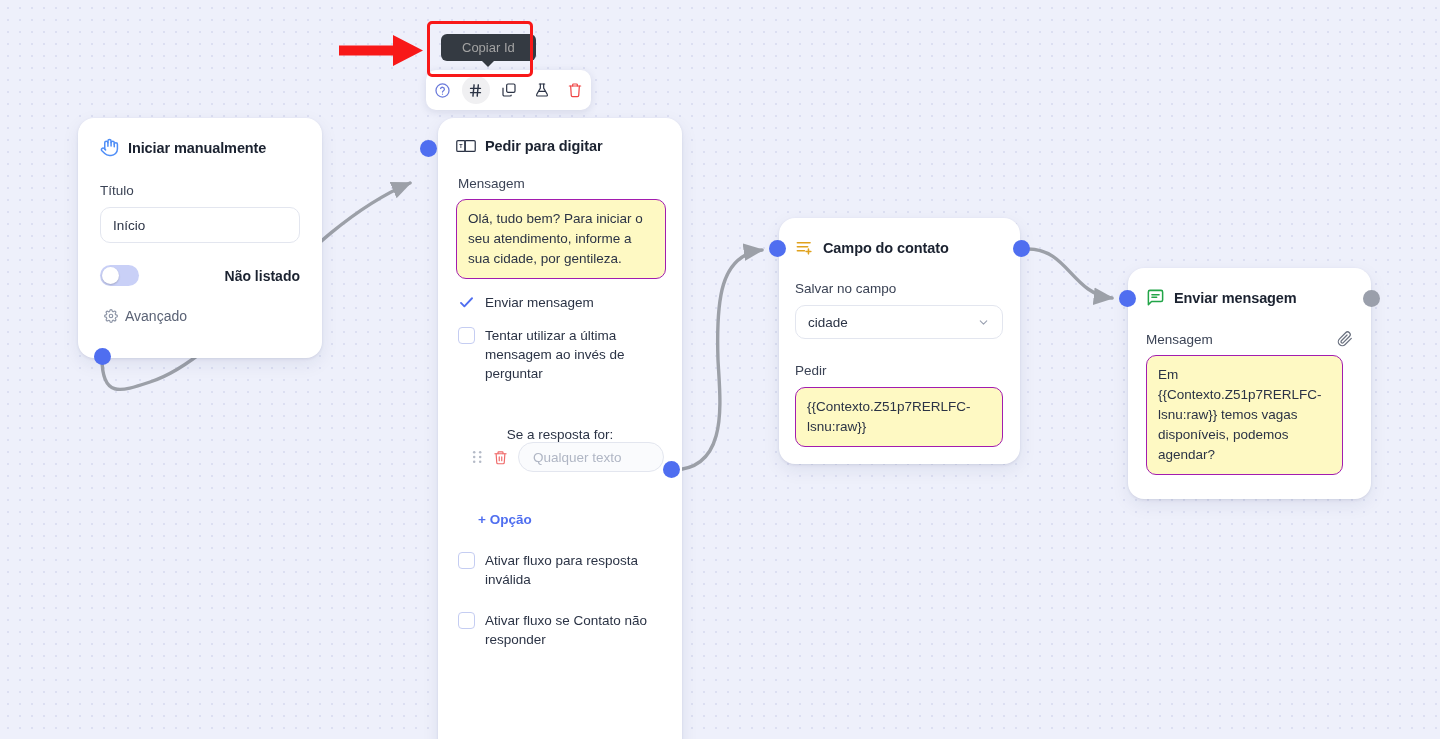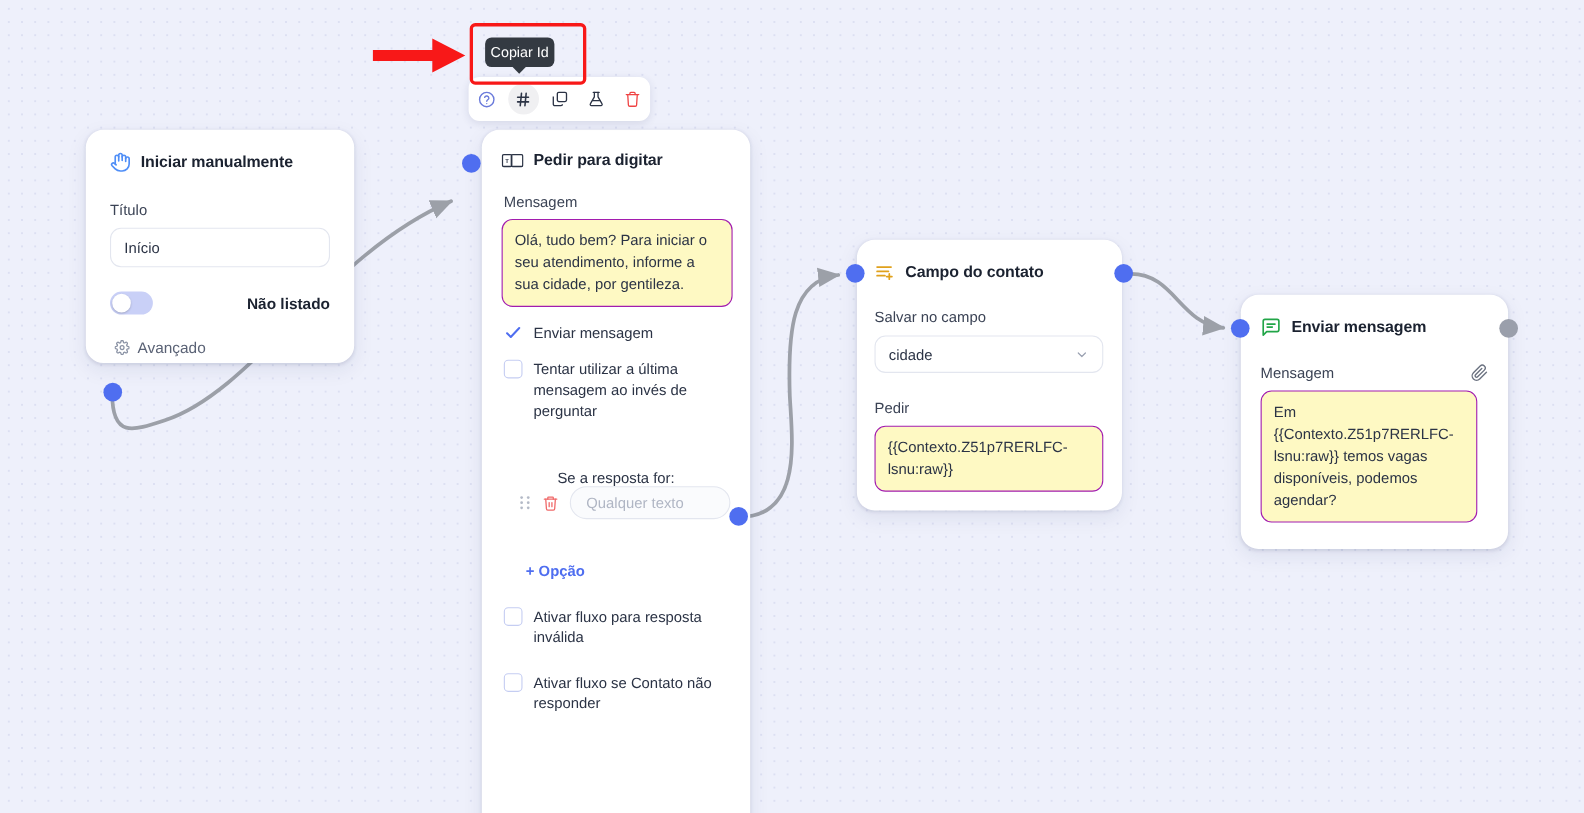--- a/index.html
+++ b/index.html
@@ -86,21 +86,21 @@
     width: 17px;
     height: 17px;
     border-radius: 50%;
     background: #4f6ef0;
     z-index: 5;
   }
   .dot.gray { background: #9a9fab; }
 
   
   #node-start {
-    left: 78px; top: 118px; width: 244px; height: 212px;
+    left: 78px; top: 118px; width: 244px; height: 240px;
     padding: 20px 22px;
   }
   #node-start .field-label { margin-top: 26px; margin-bottom: 9px; }
   #node-start .input-box { width: 200px; height: 36px; display:flex; align-items:center; padding: 16px 12px; }
 
   .toggle-row { display:flex; align-items:center; gap: 32px; margin-top: 22px; justify-content: space-between; }
   .toggle {
     width: 39px; height: 21px;
     background: #c9d0f7;
     border-radius: 11px;
@@ -232,24 +232,24 @@
     width: 28px; height: 28px;
     display: flex; align-items: center; justify-content: center;
     border-radius: 50%;
   }
   .tb-btn.active { background: #f0f0f2; }
 
   .tooltip {
     position: absolute;
     left: 441px; top: 34px;
     background: #343a42;
-    color: #ffffff;
+    color: #a3a3a3;
     font-size: 13px;
     border-radius: 6px;
-    padding: 6px 5px;
+    padding: 6px 21px;
     z-index: 8;
     white-space: nowrap;
     text-align: right;
   }
   .tooltip:after {
     content: "";
     position: absolute;
     left: 50%;
     margin-left: -6px;
     bottom: -6px;

